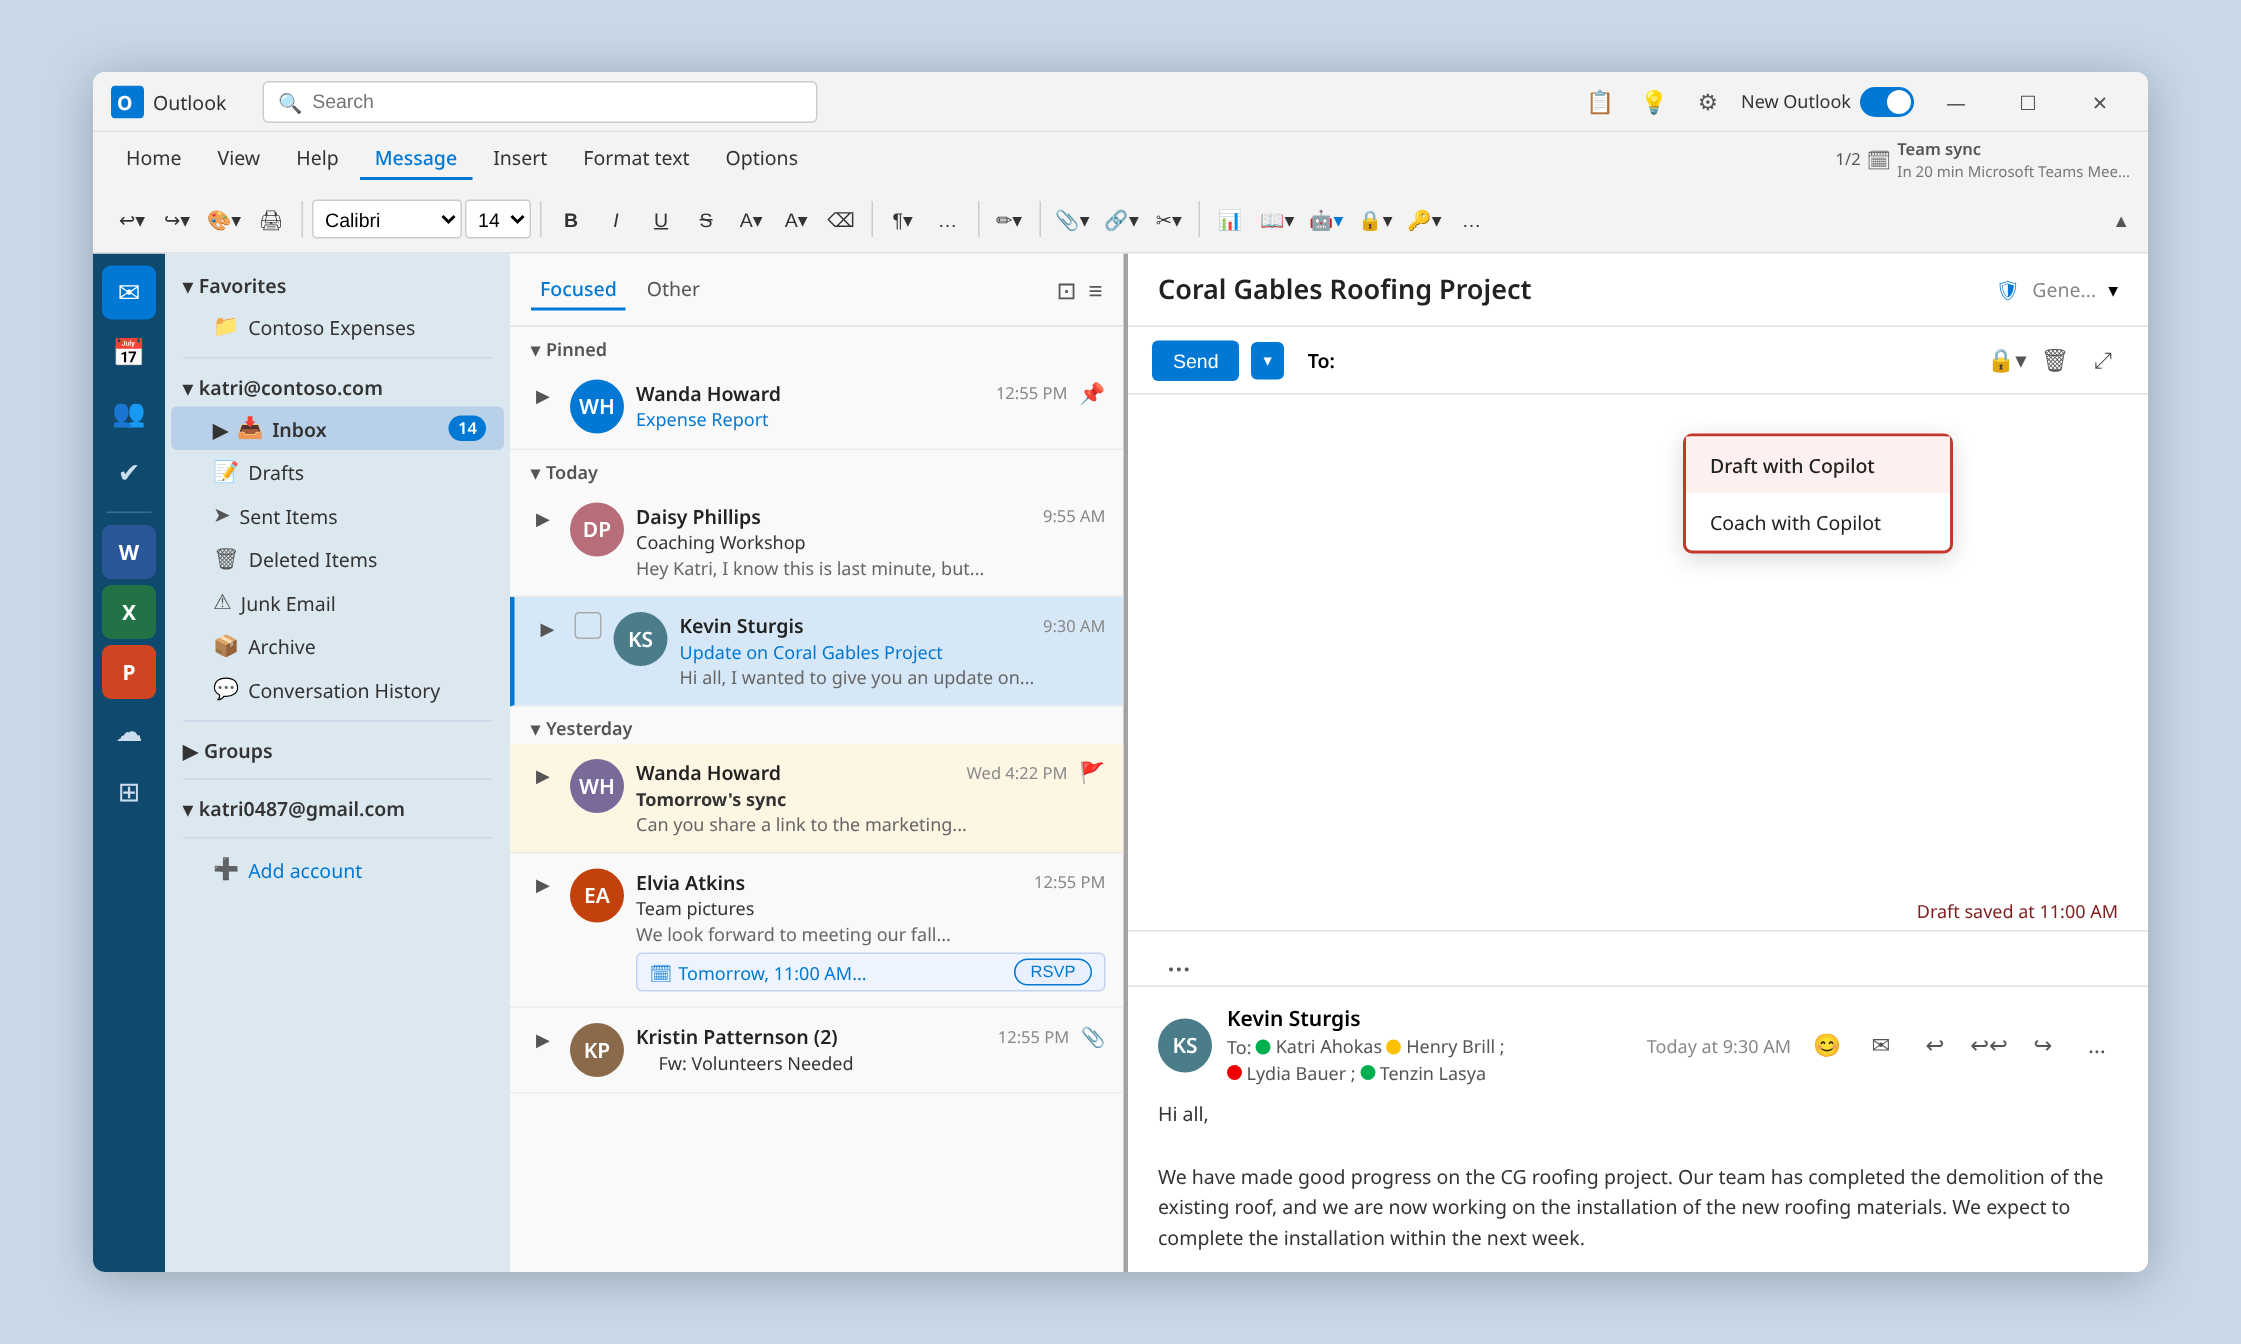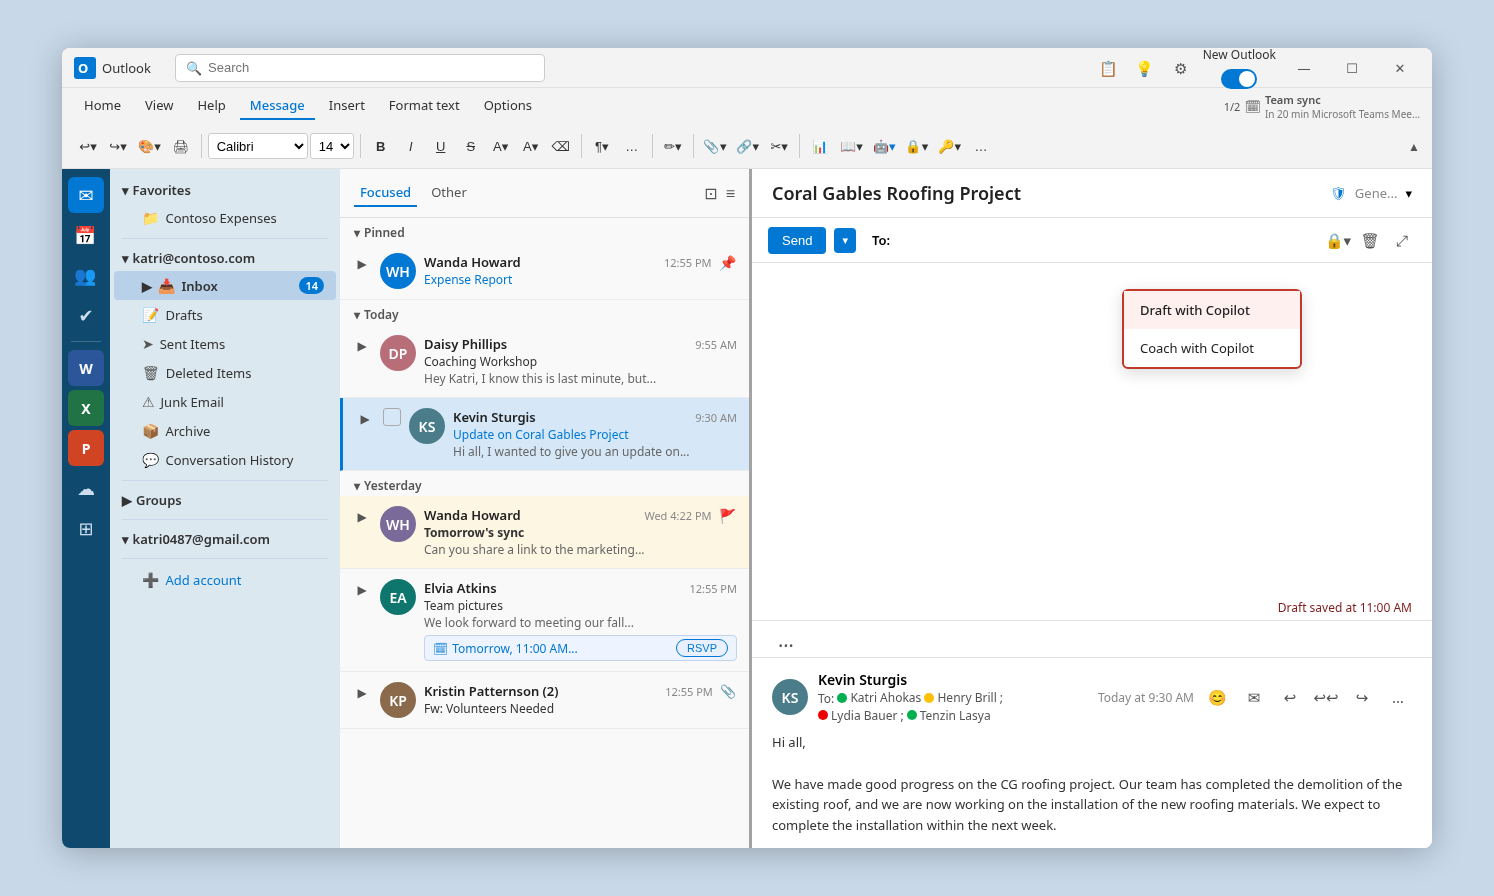--- a/index.html
+++ b/index.html
@@ -87,21 +87,20 @@
       color: #555;
       cursor: pointer;
       border-radius: 4px;
     }
     .new-outlook-toggle {
       display: flex;
       align-items: center;
       gap: 6px;
       font-size: 12px;
       color: #333;
-      flex-direction: column;
     }
     .toggle-track {
       width: 36px;
       height: 20px;
       background: #0078d4;
       border-radius: 10px;
       position: relative;
       cursor: pointer;
     }
     .toggle-thumb {
@@ -334,21 +333,21 @@
       align-items: center;
       justify-content: center;
       color: white;
       font-size: 14px;
       font-weight: 600;
       flex-shrink: 0;
     }
     .avatar.daisy { background: #b76e79; }
     .avatar.kevin { background: #4a7c8a; }
     .avatar.wanda2 { background: #7a6a9a; }
-    .avatar.elvia { background: #0f766e; }
+    .avatar.elvia { background: #c2410c; }
     .avatar.kristin { background: #8a6a4a; }
     .email-content { flex: 1; min-width: 0; }
     .email-sender {
       font-size: 13px;
       font-weight: 600;
       color: #222;
     }
     .email-subject {
       font-size: 12px;
       color: #0078d4;
@@ -835,21 +834,21 @@
         </div>
       </div>
       <div class="email-item">
         <div class="expand-btn">▶</div>
         <div class="avatar kristin">KP</div>
         <div class="email-content">
           <div class="email-meta">
             <span class="email-sender">Kristin Patternson (2)</span>
             <span class="email-time">12:55 PM</span>
           </div>
-          <div class="email-subject" style="color:#333;">Fw: Volunteers Needed</div>
+          <div class="email-subject" style="color:#333;margin-left:15px;">Fw: Volunteers Needed</div>
         </div>
         <span style="font-size:13px;color:#888;">📎</span>
       </div>
     </div>
 
     <div class="email-viewer">
 
       <div class="viewer-header">
         <span class="viewer-title">Coral Gables Roofing Project</span>
         <span style="font-size:13px;color:#0078d4;">🛡</span>

